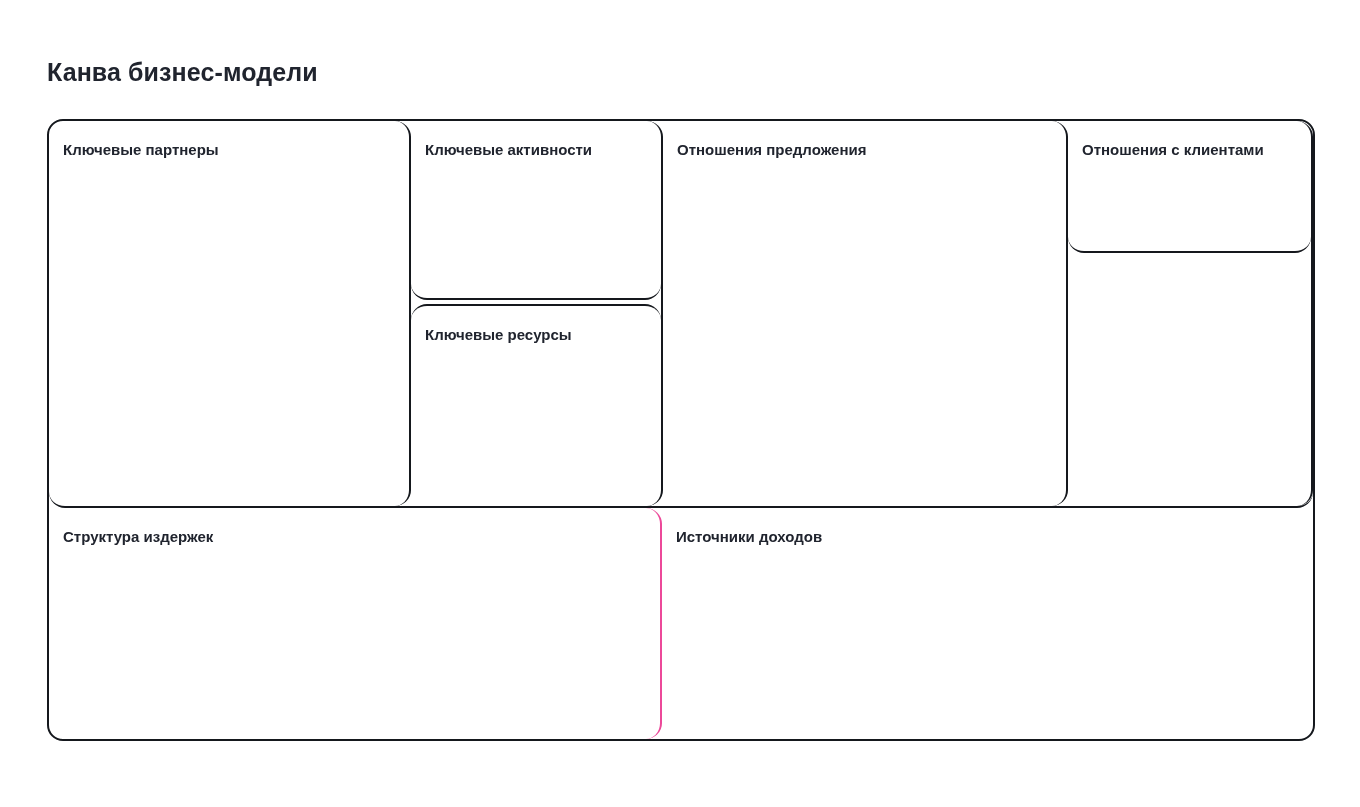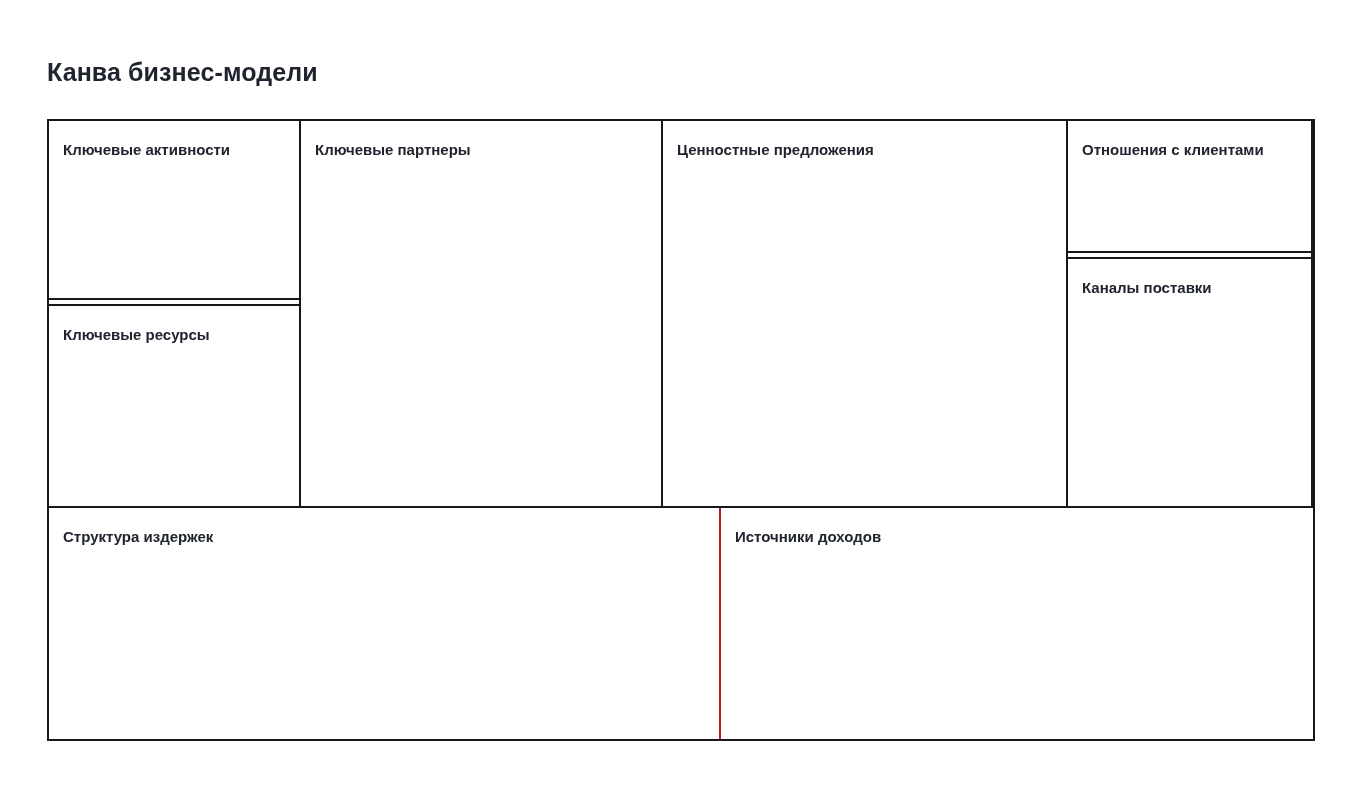--- a/index.html
+++ b/index.html
@@ -1,15 +1,15 @@
 <!DOCTYPE html>
 <html><head>
 <meta charset="utf-8">
 <style>
-  * { margin: 0; padding: 0; box-sizing: border-box; }
+  * { margin: 0; padding: 0; box-sizing: border-box; border-radius: 16px; }
 
   html, body {
     width: 1360px;
     height: 807px;
     background: #ffffff;
     font-family: "Liberation Sans", sans-serif;
     color: #20242e;
     overflow: hidden;
   }
 
@@ -95,67 +95,64 @@
     height: 4px;
     background: #ffffff;
   }
 
   .half-bottom {
     flex: 1 1 auto;
     border-top: 2px solid #15181d;
   }
 
   .cell-cost {
-    width: 672px;
+    width: 613px;
     flex: 0 0 auto;
-    border-right: 2px solid #b91c1c;
+    border-right: 2px solid #ec4899;
   }
 
   .cell-revenue {
     flex: 1 1 auto;
   }
   .cell-revenue .cell-label { }
 </style>
 </head>
 <body>
 
 <div class="page">
 
   <h1 class="page-title">Канва бизнес-модели</h1>
 
   <div class="bmc">
 
     <div class="bmc-top">
 
+      <div class="col col-partners cell full-cell">
+        <span class="cell-label">Ключевые партнеры</span>
+      </div>
+
       <div class="col col-activities">
         <div class="cell half-top">
           <span class="cell-label">Ключевые активности</span>
         </div>
         <div class="half-gap"></div>
         <div class="cell half-bottom">
           <span class="cell-label">Ключевые ресурсы</span>
         </div>
       </div>
 
-      <div class="col col-partners cell full-cell">
-        <span class="cell-label">Ключевые партнеры</span>
-      </div>
-
       <div class="col col-value cell full-cell">
-        <span class="cell-label">Ценностные предложения</span>
+        <span class="cell-label">Отношения предложения</span>
       </div>
 
       <div class="col col-relations">
         <div class="cell half-top">
           <span class="cell-label">Отношения с клиентами</span>
         </div>
         <div class="half-gap"></div>
-        <div class="cell half-bottom">
-          <span class="cell-label">Каналы поставки</span>
-        </div>
       </div>
 
 
     </div>
 
     <div class="bmc-bottom">
 
       <div class="cell cell-cost">
         <span class="cell-label">Структура издержек</span>
       </div>

